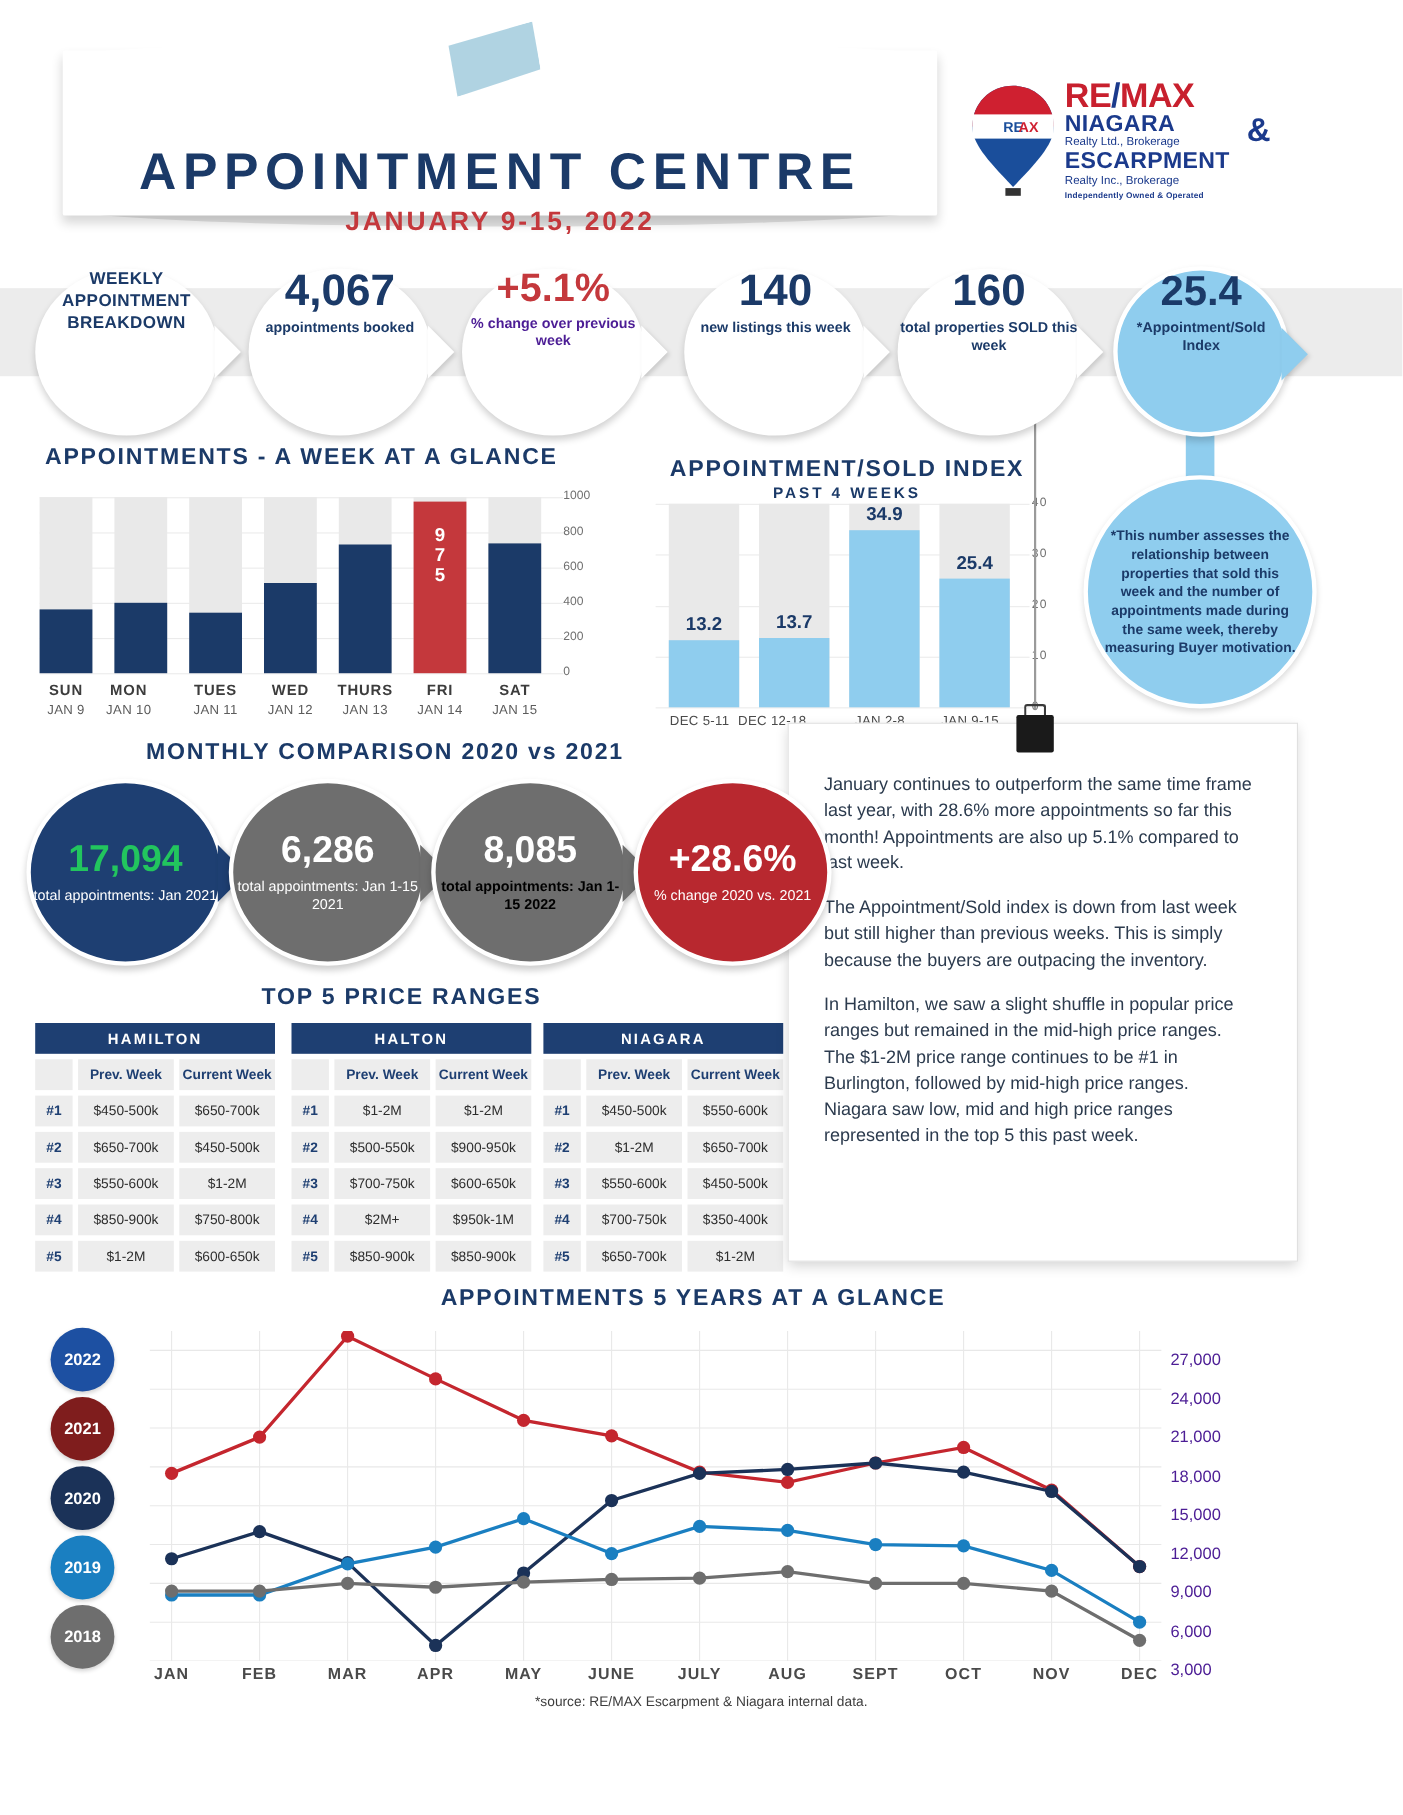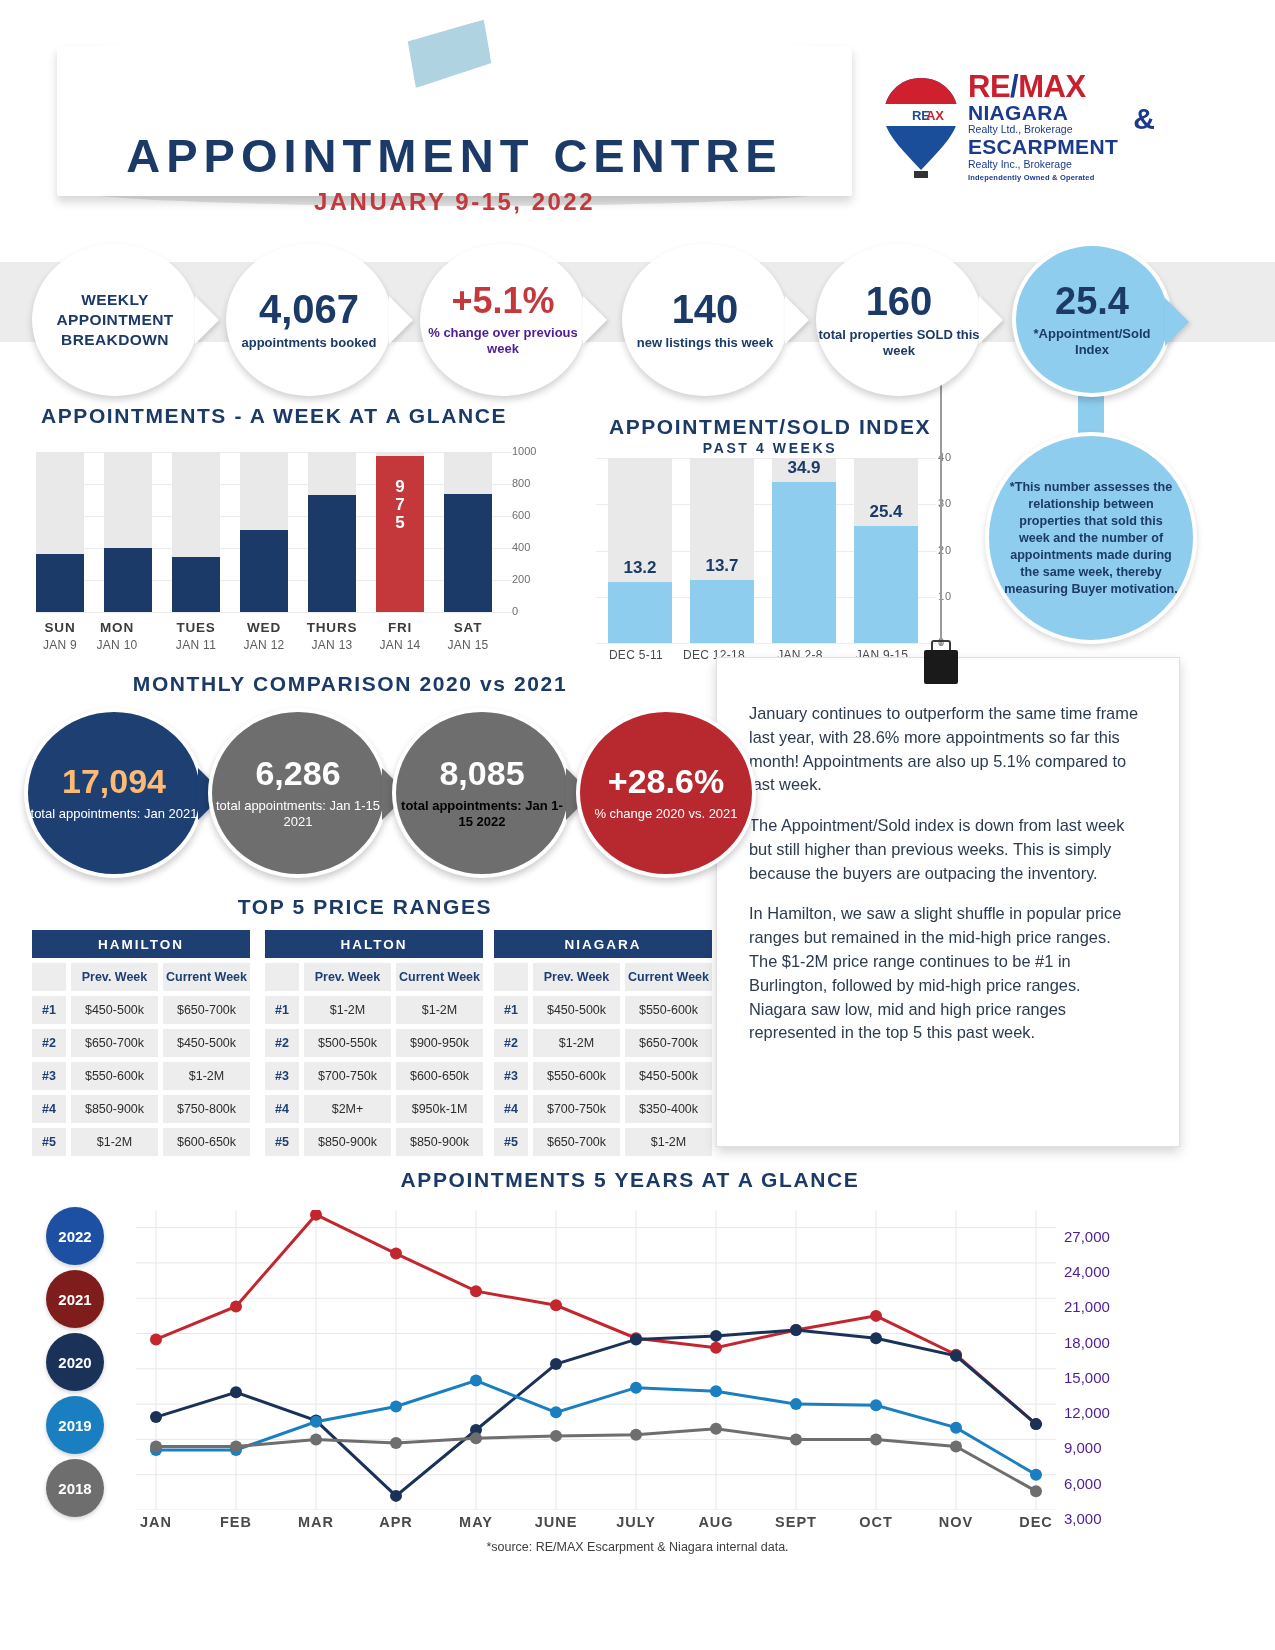--- a/index.html
+++ b/index.html
@@ -50,21 +50,21 @@
   .lg-sub1 { font-size:21px; font-weight:bold; color:#1b3a8c; line-height:1.02; letter-spacing:.3px;}
   .lg-small { font-size:10.5px; color:#1b3a8c; line-height:1.25; }
   .lg-amp { position:absolute; right:-2px; top:30px; font-size:30px; color:#1b3a8c; font-weight:bold;}
   .lg-tiny { font-size:7.5px; font-weight:bold; color:#1b3a8c; letter-spacing:.2px; margin-top:2px;}
 
   
   #strip-bg { position:absolute; left:0; top:262px; width:1275px; height:80px; background:#ececec; }
   .bubble {
     position:absolute; width:166px; height:152px; border-radius:50%;
     background:#ffffff; box-shadow:0 4px 7px rgba(0,0,0,.18);
-    display:flex; flex-direction:column; align-items:center; justify-content:center;
+    display:flex; flex-direction:column; align-items:center; 
     text-align:center; z-index:3;
   }
   .bubble .arrow {
     position:absolute; right:-21px; top:52px; width:0; height:0;
     border-top:24px solid transparent; border-bottom:24px solid transparent;
     border-left:24px solid #ffffff;
     filter:drop-shadow(2px 2px 2px rgba(0,0,0,.14));
   }
   .bubble .big { font-size:40px; font-weight:bold; line-height:1; color:#1b3a68; }
   .bubble .big.redv { color:#c4383c; font-size:36px; }
@@ -367,29 +367,29 @@
   </div>
 <div id="idx-axis">
     <span style="top: 186px;">0</span>
     <span style="top: 139.75px;">10</span>
     <span style="top: 93.5px;">20</span>
     <span style="top: 47.25px;">30</span>
     <span style="top: 1px;">40</span>
   </div>
 <div id="idx-labels">
     <div class="il" style="left: -6px;">DEC 5-11</div>
-    <div class="il" style="left: 72px;">DEC 12-18</div>
+    <div class="il" style="left: 60px;">DEC 12-18</div>
     <div class="il" style="left: 158px;">JAN 2-8</div>
     <div class="il" style="left: 240px;">JAN 9-15</div>
   </div>
 
 <div class="sec-title" style="left:20px; top:672px; width:660px;">MONTHLY COMPARISON 2020 vs 2021</div>
 <div id="monthly-row">
     <div class="mbubble" style="left: 24px; top: 708px; background: rgb(30, 63, 114); color: rgb(30, 63, 114);">
-      <div class="mv" style="color: #fdba74;">17,094</div>
+      <div class="mv" style="color: #22c55e;">17,094</div>
       <div class="ms" style="color: rgb(255, 255, 255);">total appointments: Jan 2021</div>
       <div class="arrow"></div>
     </div>
     <div class="mbubble" style="left: 208px; top: 708px; background: rgb(110, 110, 110); color: rgb(110, 110, 110);">
       <div class="mv" style="color: rgb(255, 255, 255);">6,286</div>
       <div class="ms" style="color: rgb(255, 255, 255);">total appointments: Jan 1-15 2021</div>
       <div class="arrow"></div>
     </div>
     <div class="mbubble" style="left: 392px; top: 708px; background: rgb(110, 110, 110); color: rgb(110, 110, 110);">
       <div class="mv" style="color: rgb(255, 255, 255);">8,085</div>

